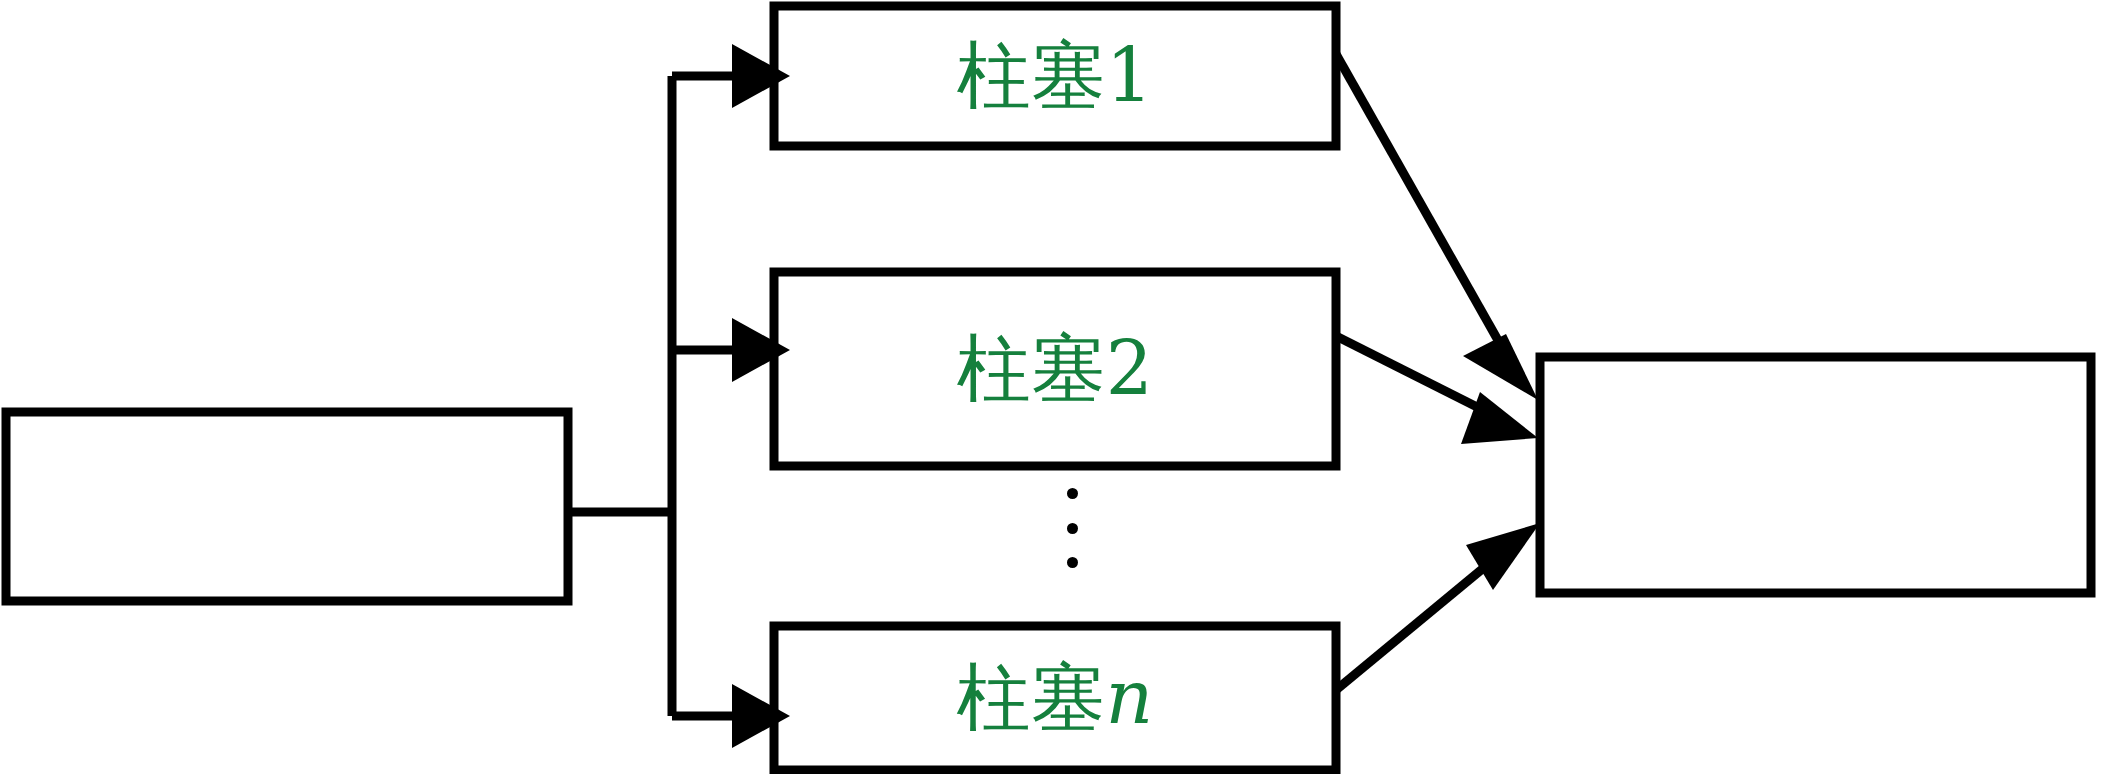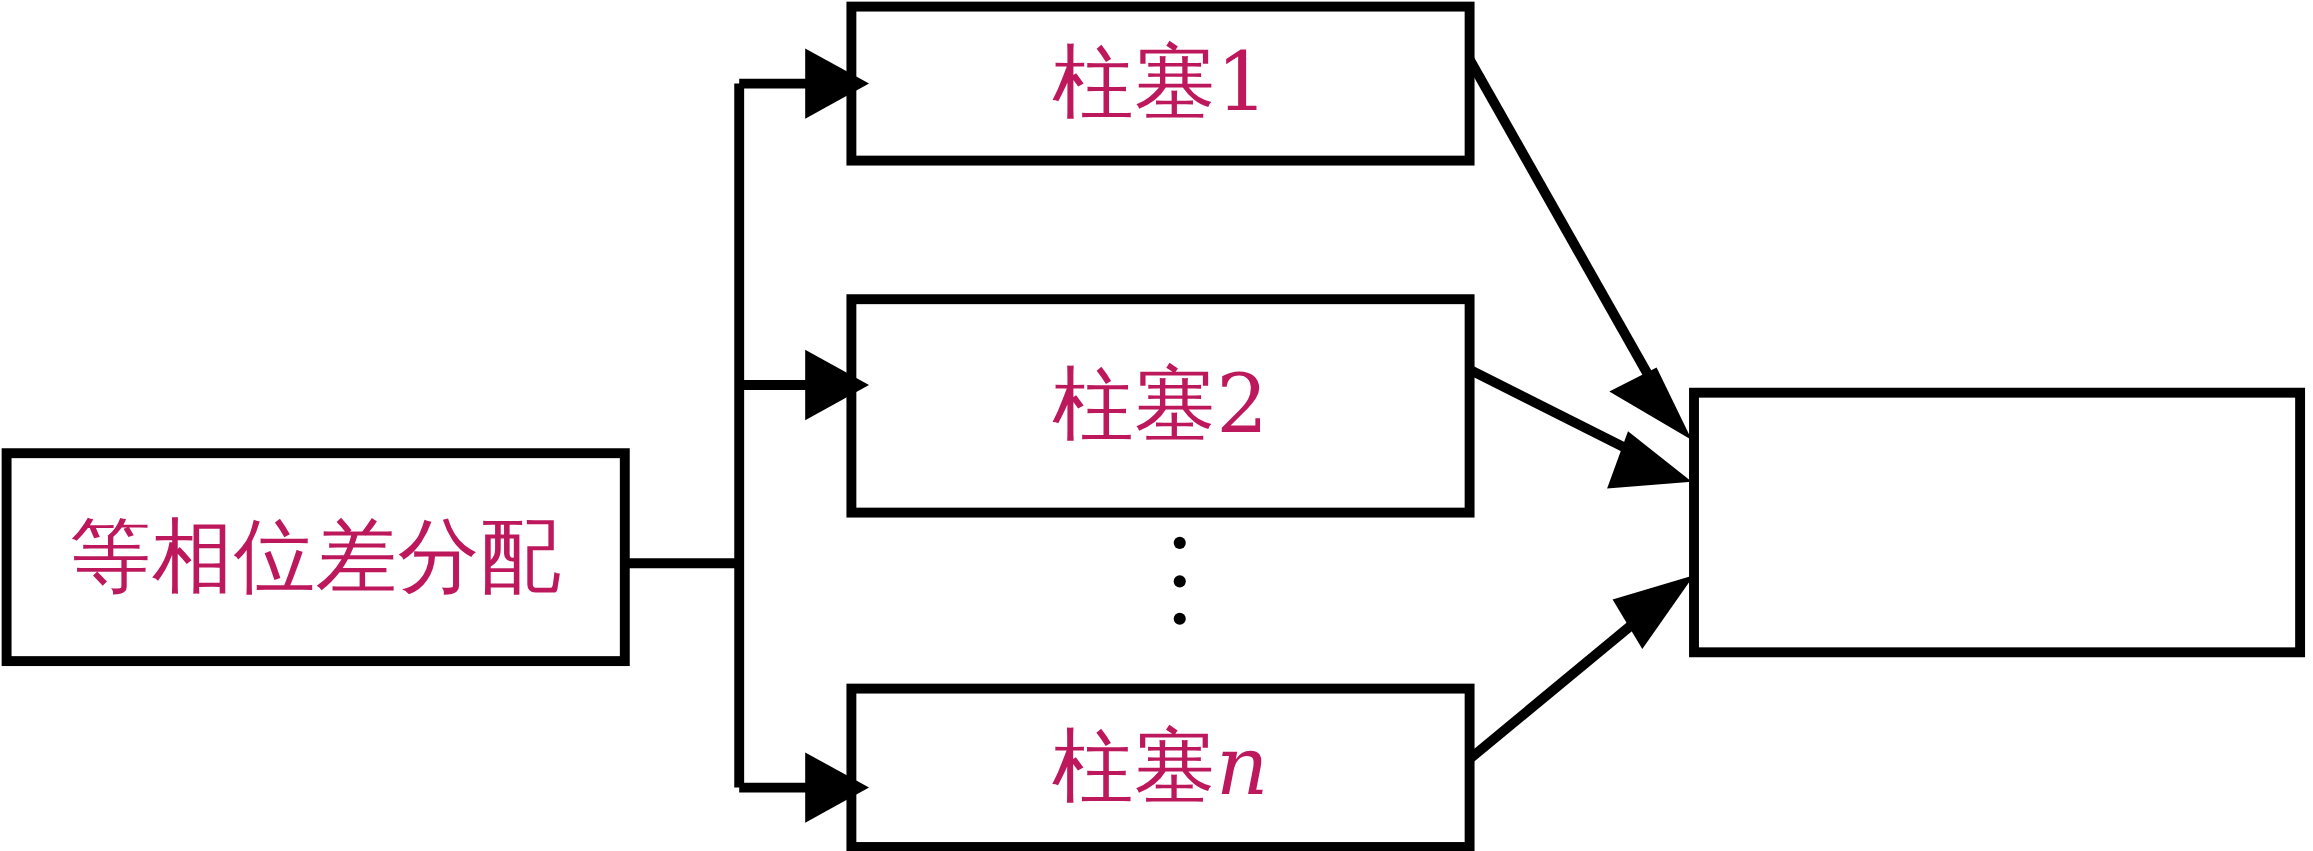--- a/index.html
+++ b/index.html
@@ -23,21 +23,21 @@
     top: 0;
     width: 2103px;
     height: 774px;
   }
   .box-label {
     position: absolute;
     display: flex;
     align-items: center;
     justify-content: center;
     text-align: center;
-    color: #be185d;
+    color: #15803d;
     font-family: "DejaVu Serif", "Liberation Serif", serif;
     font-weight: 400;
     white-space: pre-line;
     line-height: 1.18;
     pointer-events: none;
     letter-spacing: 0.5px;
   }
   #label-distribution {
     left: 2px;
     top: 408px;
@@ -130,21 +130,20 @@
     <polygon points="1538 400, 1463 356, 1506 334" fill="#000000"></polygon>
 
     <path d="M 1336 336 L 1487 412" fill="none" stroke="#000000" stroke-width="9"></path>
     <polygon points="1538 438, 1461 444, 1480 392" fill="#000000"></polygon>
 
     <path d="M 1336 690 L 1498 556" fill="none" stroke="#000000" stroke-width="9"></path>
     <polygon points="1540 523, 1466 545, 1493 590" fill="#000000"></polygon>
 
   </svg>
 
-  <div class="box-label" id="label-distribution">等相位差分配</div>
 
   <div class="box-label" id="label-piston-1"><span>柱塞</span><span>1</span></div>
 
   <div class="box-label" id="label-piston-2"><span>柱塞</span><span>2</span></div>
 
   <div class="box-label" id="label-piston-n"><span>柱塞</span><span class="piston-index-italic">n</span></div>
 
 
   <div class="ellipsis-dots">
     <span></span>

